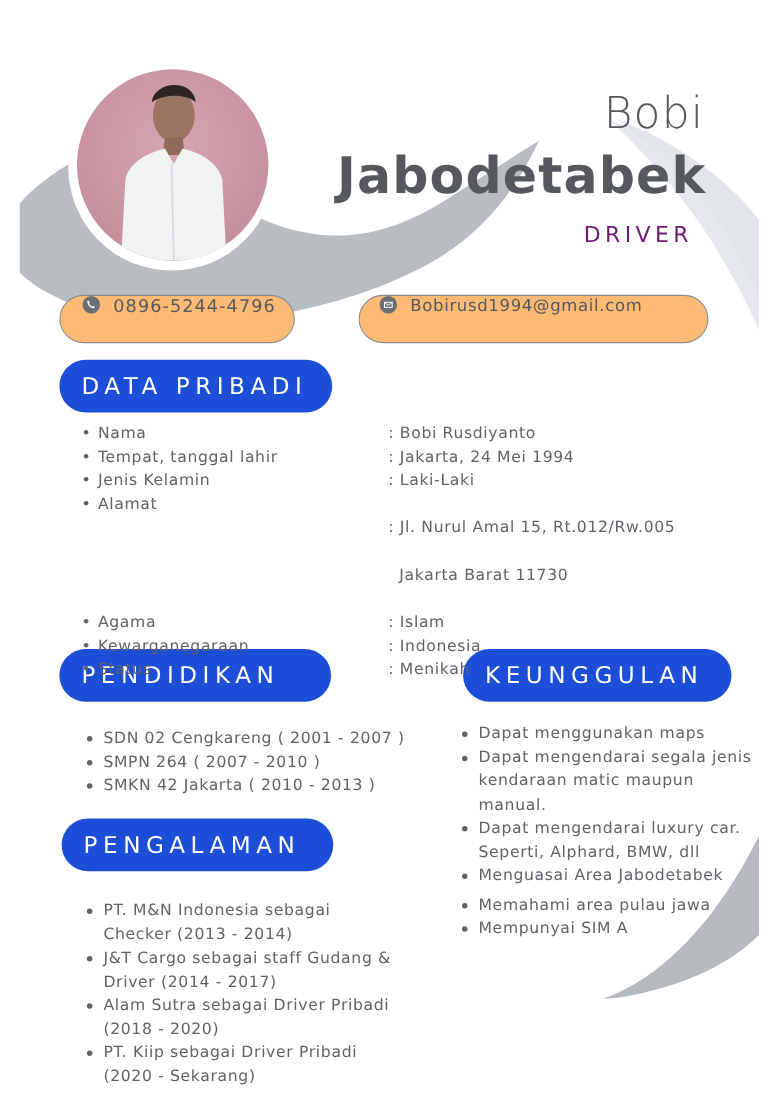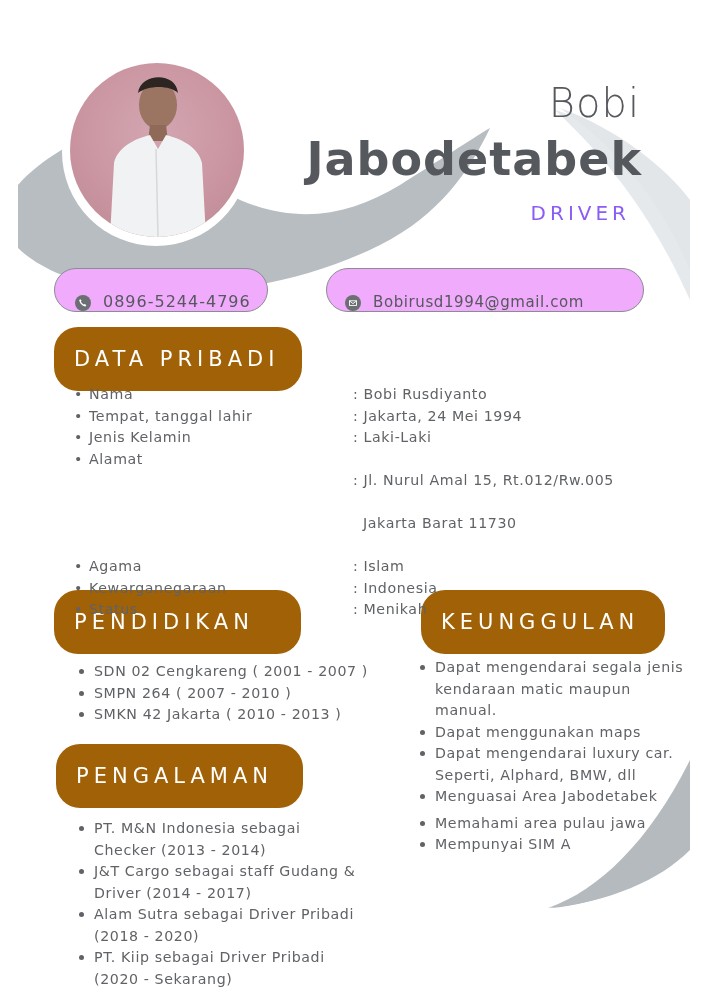--- a/index.html
+++ b/index.html
@@ -24,40 +24,40 @@
     font-size: 40px; font-weight: 300; color: #55585c; letter-spacing: 1px;
     font-family: "DejaVu Sans", sans-serif;
   }
   .name-last {
     position: absolute; right: 64px; top: 132px; z-index: 4;
     font-size: 46px; font-weight: 700; color: #55585c; letter-spacing: 1px;
     font-family: "DejaVu Sans", sans-serif;
   }
   .job-title {
     position: absolute; right: 76px; top: 201px; z-index: 4;
-    font-size: 20px; letter-spacing: 4px; color: #8b5cf6;
+    font-size: 20px; letter-spacing: 4px; color: #701a75;
     font-family: "DejaVu Sans", sans-serif;
   }
 
   .contact-pill {
     position: absolute; z-index: 4; height: 44px; border: 1.5px solid #8a8d91;
-    border-radius: 22px; background: #f0abfc; display: flex; align-items: flex-end;
+    border-radius: 22px; background: #fdba74; display: flex; align-items: flex-start;
     font-size: 16px; color: #55585c; letter-spacing: 1px;
   }
   .contact-pill.phone { left: 54px; top: 268px; width: 214px; padding-left: 20px; }
   .contact-pill.email { left: 326px; top: 268px; width: 318px; padding-left: 18px; font-size: 15px; letter-spacing: 0.6px; }
   .contact-icon {
     width: 16px; height: 16px; border-radius: 50%; background: #6b6e72;
     display: inline-flex; align-items: center; justify-content: center; margin-right: 12px; flex: none;
   }
   .contact-icon svg { width: 10px; height: 10px; }
 
   .section-header {
-    position: absolute; z-index: 4; height: 64px; border-radius: 24px;
-    background: #a16207; color: #ffffff; display: flex; align-items: center;
+    position: absolute; z-index: 4; height: 48px; border-radius: 24px;
+    background: #1d4ed8; color: #ffffff; display: flex; align-items: center;
     font-size: 21px; letter-spacing: 5px; padding-left: 20px;
   }
   .sh-data { left: 54px; top: 327px; width: 248px; }
   .sh-pend { left: 54px; top: 590px; width: 247px; }
   .sh-keun { left: 421px; top: 590px; width: 244px; }
   .sh-peng { left: 56px; top: 744px; width: 247px; }
 
   .personal { position: absolute; left: 74px; top: 384px; z-index: 4; width: 560px; font-size: 14.2px; letter-spacing: 0.6px; }
   .p-row { display: flex; line-height: 21.5px; }
   .p-row .bullet { width: 15px; flex: none; }
@@ -191,19 +191,19 @@
     <span style="display:block">Alam Sutra sebagai Driver Pribadi</span>
     <span style="display:block">(2018 - 2020)</span>
   </li>
   <li>
     <span style="display:block">PT. Kiip sebagai Driver Pribadi</span>
     <span style="display:block">(2020 - Sekarang)</span>
   </li>
 </ul>
 
 <ul class="list adv">
+  <li>Dapat menggunakan maps</li>
   <li>Dapat mengendarai segala jenis kendaraan matic maupun manual.</li>
-  <li>Dapat menggunakan maps</li>
   <li>Dapat mengendarai luxury car. Seperti, Alphard, BMW, dll</li>
   <li>Menguasai Area Jabodetabek</li>
   <li class="gap">Memahami area pulau jawa</li>
   <li>Mempunyai SIM A</li>
 </ul>
 
 </body></html>

